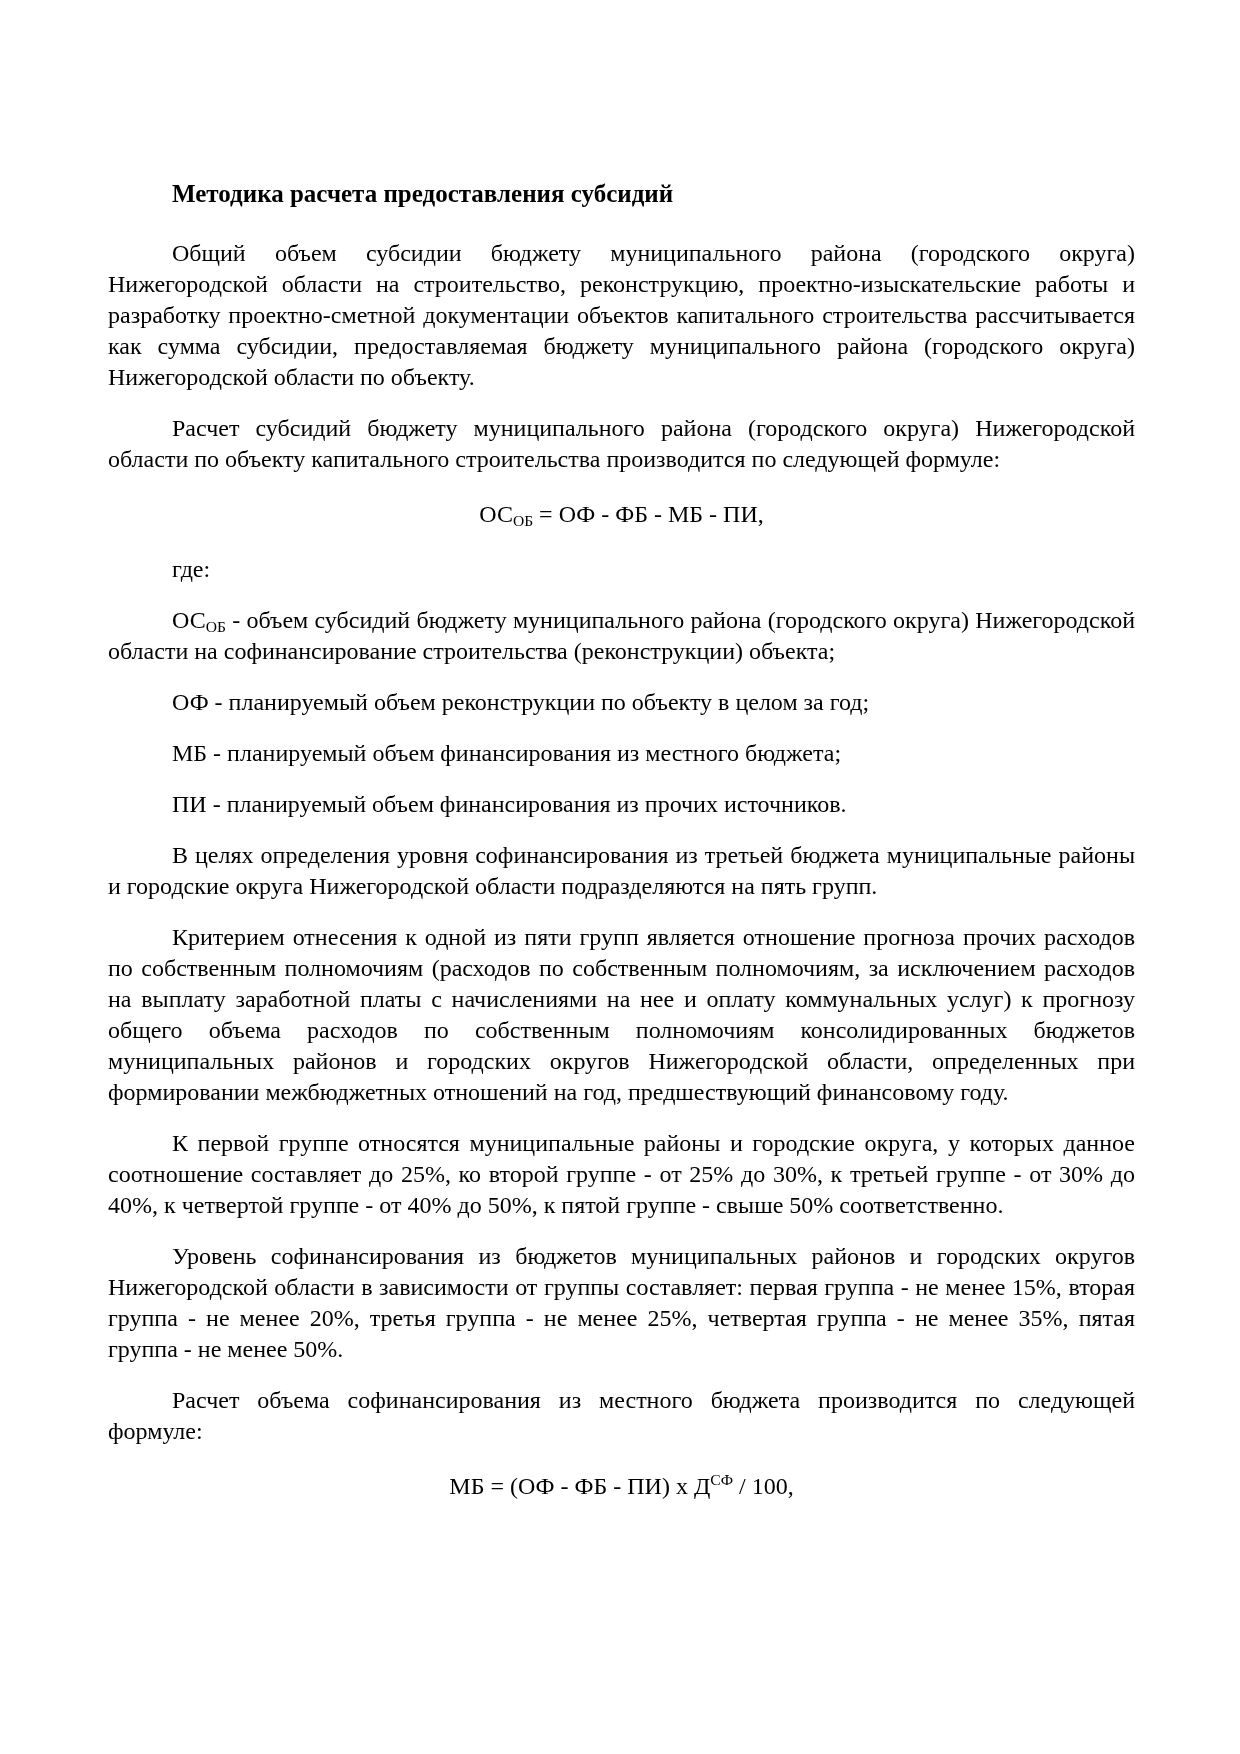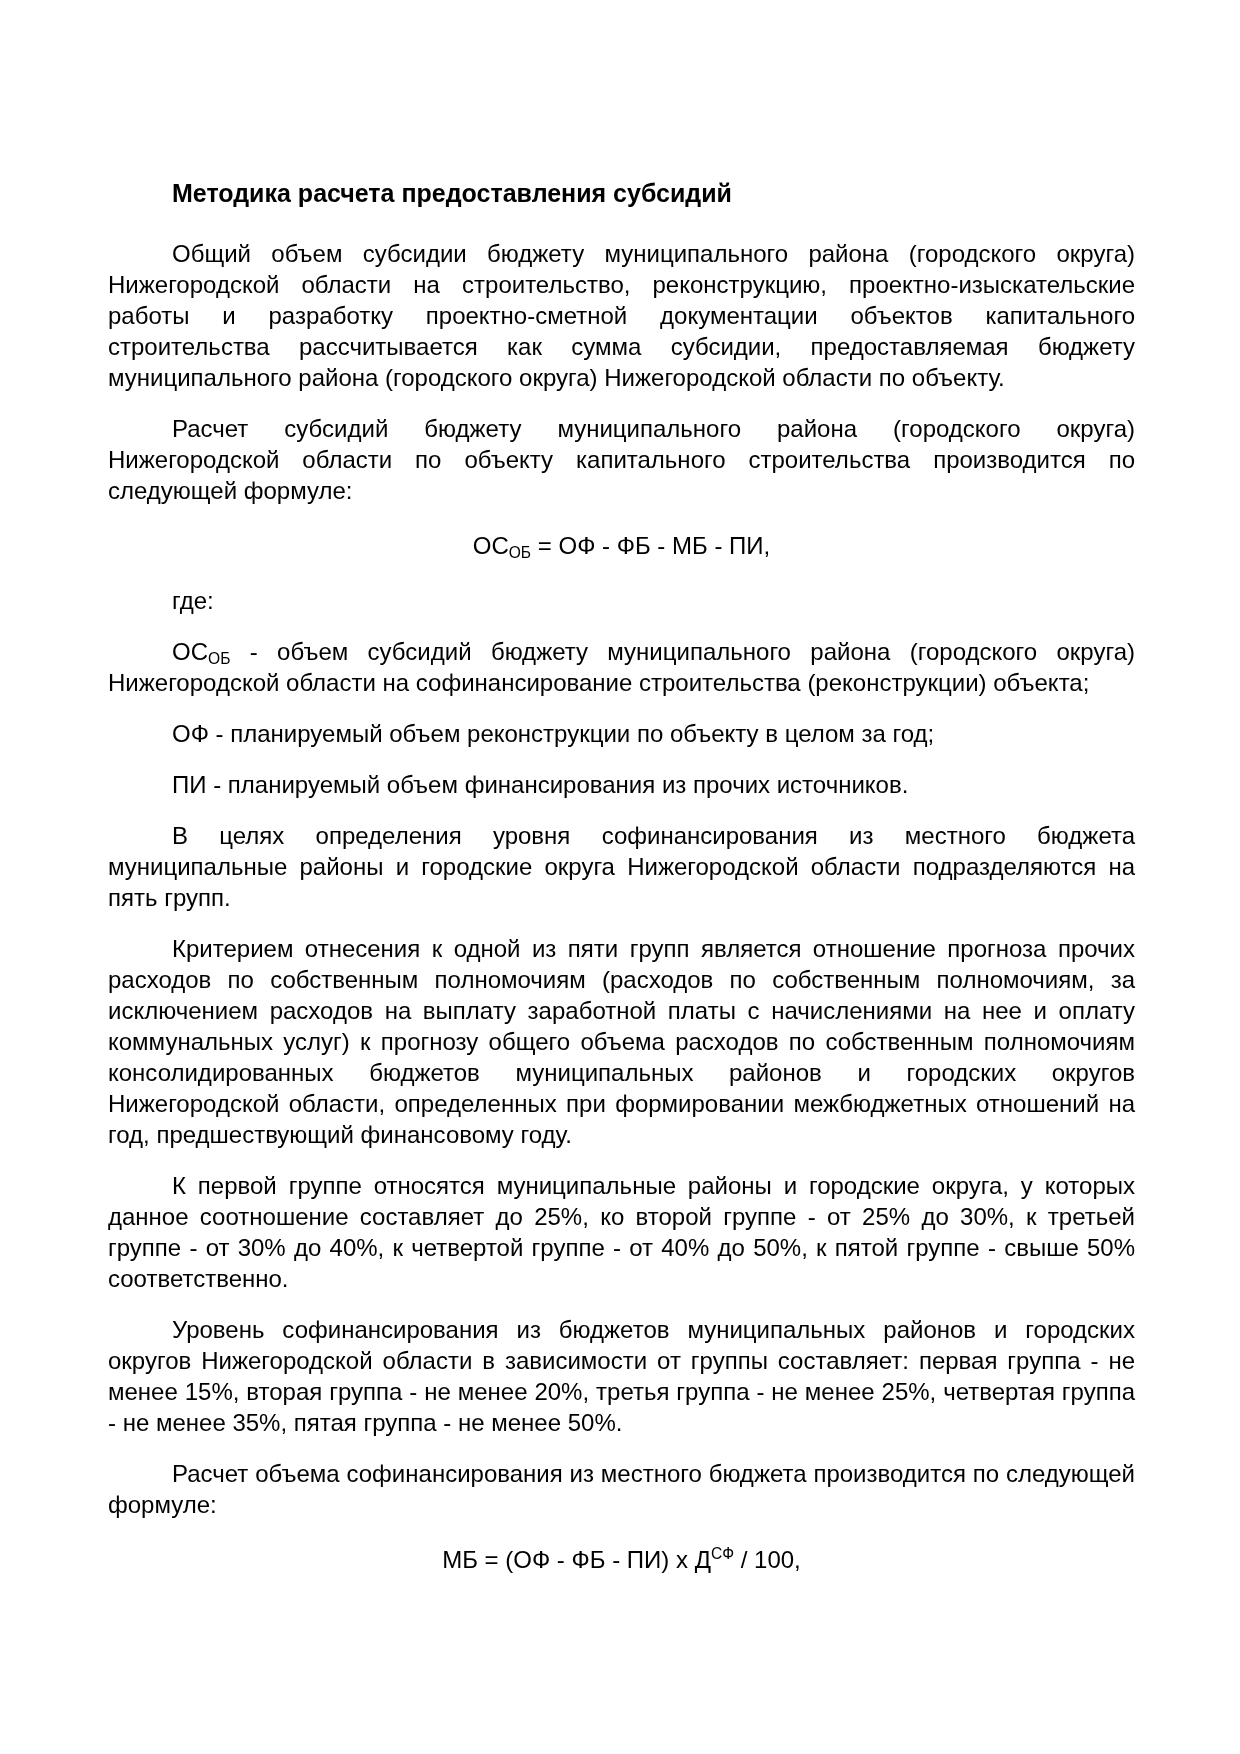--- a/index.html
+++ b/index.html
@@ -8,21 +8,21 @@
     padding: 0;
     background: #ffffff;
   }
   .page {
     position: relative;
     width: 1240px;
     height: 1754px;
     margin: 0 auto;
     background: #ffffff;
     color: #000000;
-    font-family: Liberation Sans, sans-serif;
+    font-family: Liberation Serif, serif;
     font-size: 24px;
     line-height: 31px;
     padding: 178px 105px 0 108px;
     overflow: hidden;
   }
   .doc-title {
     font-weight: bold;
     font-size: 25px;
     text-indent: 64px;
     margin: 0 0 29px 0;
@@ -68,24 +68,25 @@
 
   <p class="para">где:</p>
 
   <p class="para">
     <span>ОС</span><span class="subscr">ОБ</span><span> - объем субсидий бюджету муниципального района (городского округа) Нижегородской области на софинансирование строительства (реконструкции) объекта;</span>
   </p>
 
   <p class="para">ОФ - планируемый объем реконструкции по объекту в целом за год;</p>
 
 
+  <p class="para">МБ - планируемый объем финансирования из местного бюджета;</p>
 
   <p class="para">ПИ - планируемый объем финансирования из прочих источников.</p>
 
-  <p class="para">В целях определения уровня софинансирования из местного бюджета муниципальные районы и городские округа Нижегородской области подразделяются на пять групп.</p>
+  <p class="para">В целях определения уровня софинансирования из третьей бюджета муниципальные районы и городские округа Нижегородской области подразделяются на пять групп.</p>
 
   <p class="para">Критерием отнесения к одной из пяти групп является отношение прогноза прочих расходов по собственным полномочиям (расходов по собственным полномочиям, за исключением расходов на выплату заработной платы с начислениями на нее и оплату коммунальных услуг) к прогнозу общего объема расходов по собственным полномочиям консолидированных бюджетов муниципальных районов и городских округов Нижегородской области, определенных при формировании межбюджетных отношений на год, предшествующий финансовому году.</p>
 
   <p class="para">К первой группе относятся муниципальные районы и городские округа, у которых данное соотношение составляет до 25%, ко второй группе - от 25% до 30%, к третьей группе - от 30% до 40%, к четвертой группе - от 40% до 50%, к пятой группе - свыше 50% соответственно.</p>
 
   <p class="para">Уровень софинансирования из бюджетов муниципальных районов и городских округов Нижегородской области в зависимости от группы составляет: первая группа - не менее 15%, вторая группа - не менее 20%, третья группа - не менее 25%, четвертая группа - не менее 35%, пятая группа - не менее 50%.</p>
 
   <p class="para">Расчет объема софинансирования из местного бюджета производится по следующей формуле:</p>
 
   <div class="para formula">

